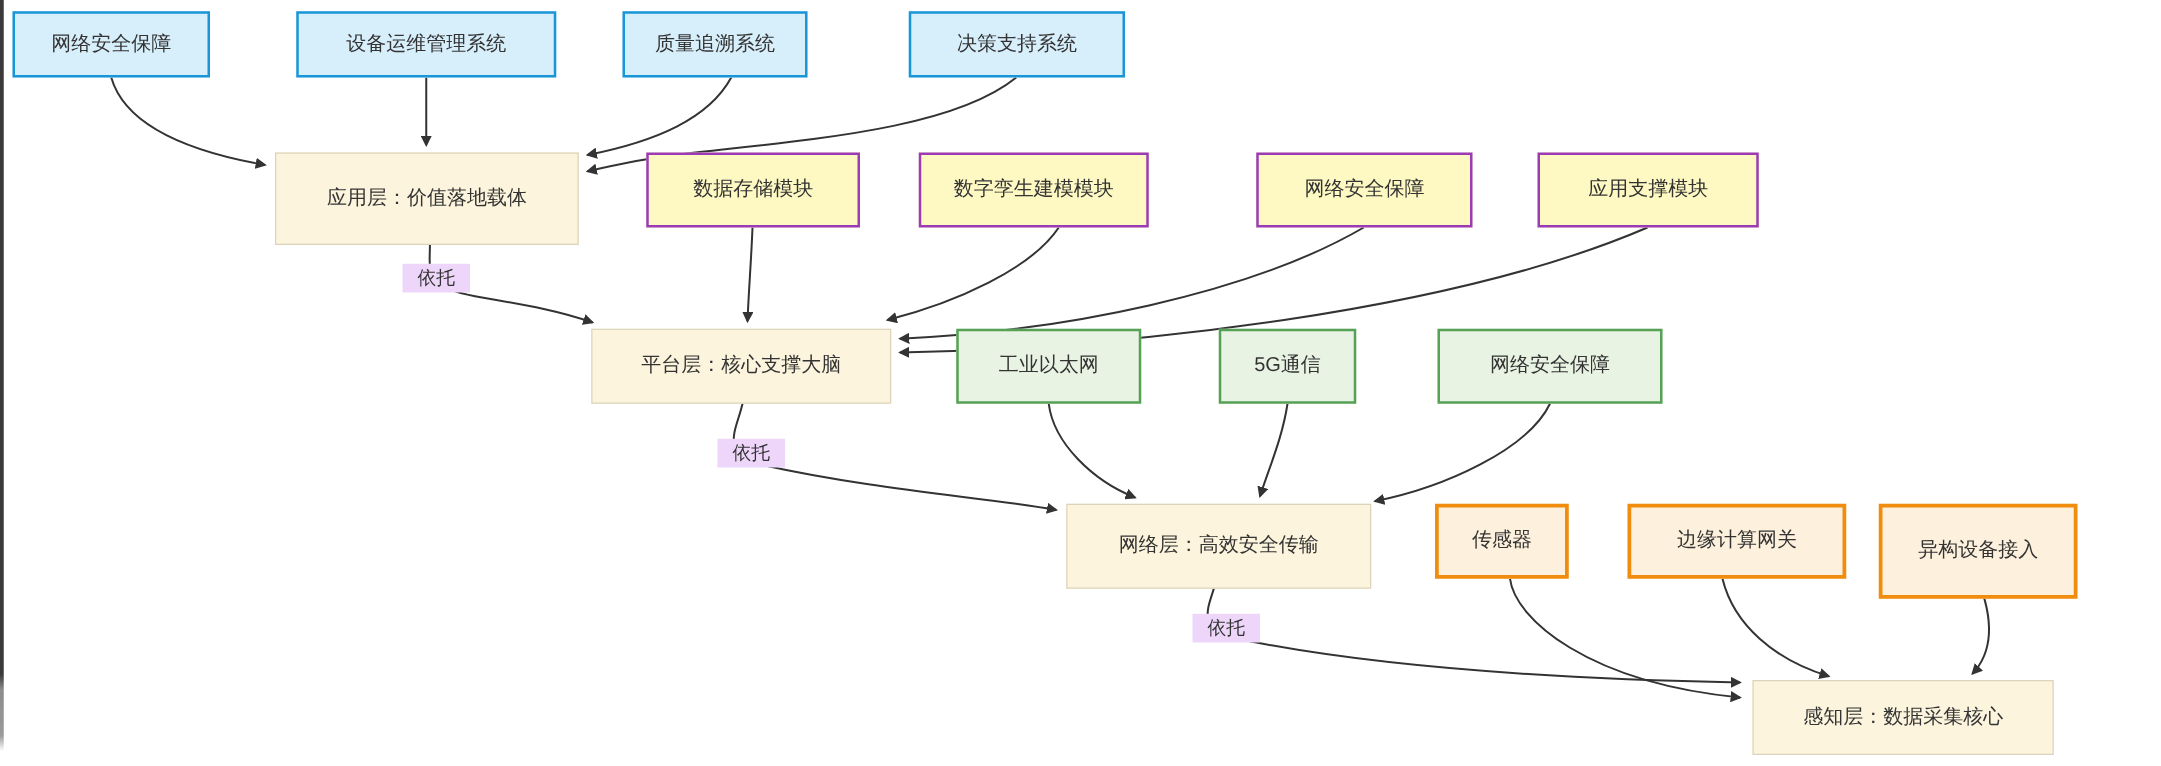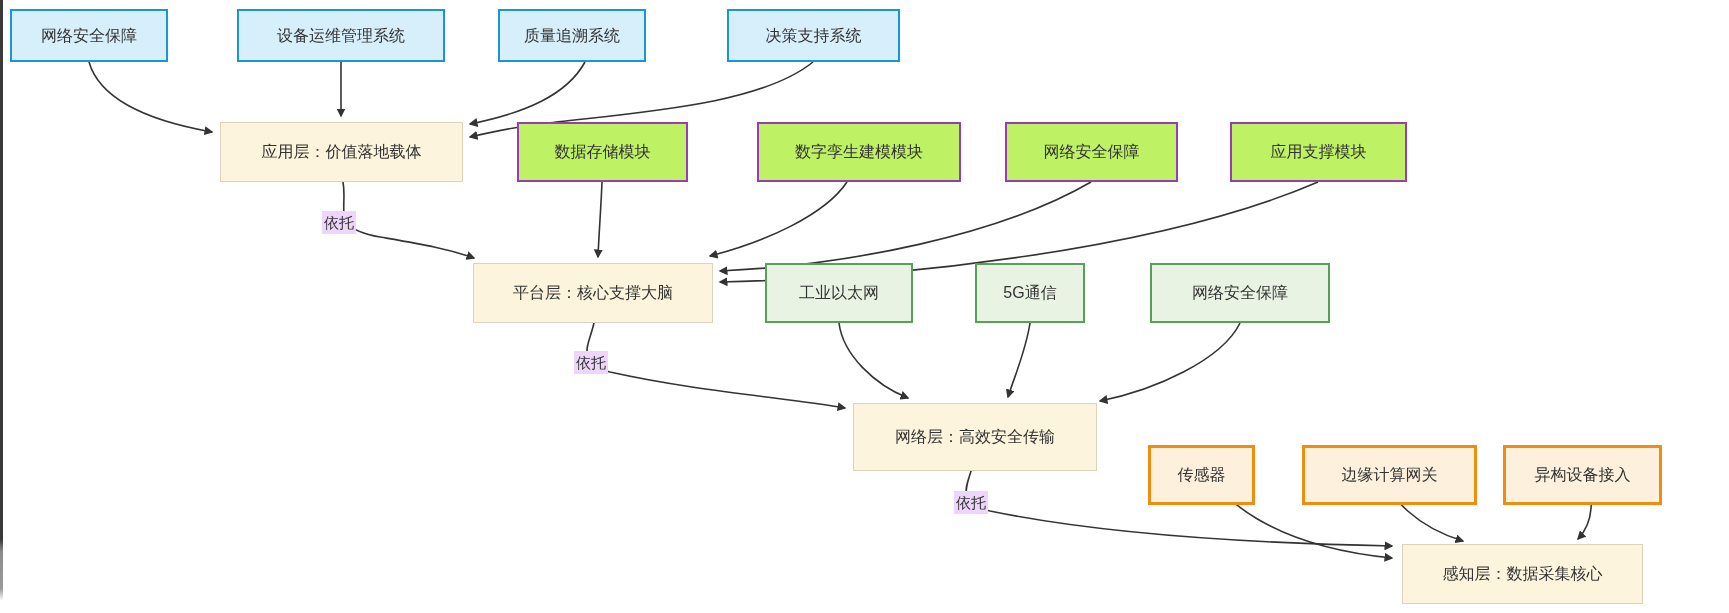--- a/index.html
+++ b/index.html
@@ -18,28 +18,28 @@
   .node{
     position:absolute;
     box-sizing:border-box;
     display:flex;align-items:center;justify-content:center;
     font-size:16px;color:#333333;
     text-align:center;line-height:1.2;
     white-space:nowrap;
   }
   .sys  {background:#d7eefb;border:2px solid #1a95d6;}
   .layer{background:#fcf4dc;border:1px solid #dbd3bb;}
-  .mod  {background:#bef264;border:2px solid #9c3bb5;}
+  .mod  {background:#fef9c3;border:2px solid #9c3bb5;}
   .tech {background:#e8f3e3;border:2px solid #55a156;text-align:right;}
-  .dev  {background:#fdf1dd;border:3px solid #f08c0e;margin-top:42px;}
+  .dev  {background:#fdf1dd;border:3px solid #f08c0e;}
   .elabel{
     position:absolute;
     background:#eed6fb;color:#333333;
     font-size:15px;line-height:1.4;
-    padding:1px 2px;
+    padding:1px 12px;
     white-space:nowrap;
   }
 </style>
 </head>
 <body>
 
 <div class="canvas">
 
   <svg class="edges" width="1729" height="613" viewBox="0 0 1729 613">
     <defs>
@@ -66,35 +66,35 @@
       <path marker-end="url(#arrow)" d="M 1378 463 C 1387 500, 1420 528, 1463 541"></path>
       <path marker-end="url(#arrow)" d="M 1582 463 C 1597 500, 1592 524, 1578 539"></path>
     </g>
   </svg>
 
   <div class="node sys" style="left:10px;top:9px;width:158px;height:53px">网络安全保障</div>
   <div class="node sys" style="left:237px;top:9px;width:208px;height:53px">设备运维管理系统</div>
   <div class="node sys" style="left:498px;top:9px;width:148px;height:53px">质量追溯系统</div>
   <div class="node sys" style="left:727px;top:9px;width:173px;height:53px">决策支持系统</div>
 
-  <div class="node layer" style="left:220px;top:122px;width:243px;height:60px">应用层：价值落地载体</div>
+  <div class="node layer" style="left:220px;top:122px;width:243px;height:74px">应用层：价值落地载体</div>
   <div class="node mod" style="left:517px;top:122px;width:171px;height:60px">数据存储模块</div>
-  <div class="node mod" style="left:757px;top:122px;width:204px;height:60px">数字孪生建模模块</div>
+  <div class="node mod" style="left:735px;top:122px;width:184px;height:60px">数字孪生建模模块</div>
   <div class="node mod" style="left:1005px;top:122px;width:173px;height:60px">网络安全保障</div>
   <div class="node mod" style="left:1230px;top:122px;width:177px;height:60px">应用支撑模块</div>
 
   <div class="node layer" style="left:473px;top:263px;width:240px;height:60px">平台层：核心支撑大脑</div>
   <div class="node tech" style="left:765px;top:263px;width:148px;height:60px">工业以太网</div>
   <div class="node tech" style="left:975px;top:263px;width:110px;height:60px">5G通信</div>
   <div class="node tech" style="left:1150px;top:263px;width:180px;height:60px">网络安全保障</div>
 
   <div class="node layer" style="left:853px;top:403px;width:244px;height:68px">网络层：高效安全传输</div>
   <div class="node dev" style="left:1148px;top:403px;width:107px;height:60px">传感器</div>
   <div class="node dev" style="left:1302px;top:403px;width:175px;height:60px">边缘计算网关</div>
-  <div class="node dev" style="left:1503px;top:403px;width:159px;height:60px">异构设备接入</div>
+  <div class="node dev" style="left:1503px;top:403px;width:159px;height:76px">异构设备接入</div>
 
   <div class="node layer" style="left:1402px;top:544px;width:241px;height:60px">感知层：数据采集核心</div>
 
   <div class="elabel" style="left:322px;top:211px">依托</div>
   <div class="elabel" style="left:574px;top:351px">依托</div>
   <div class="elabel" style="left:954px;top:491px">依托</div>
 
   <div class="edge-strip"></div>
 </div>
 

